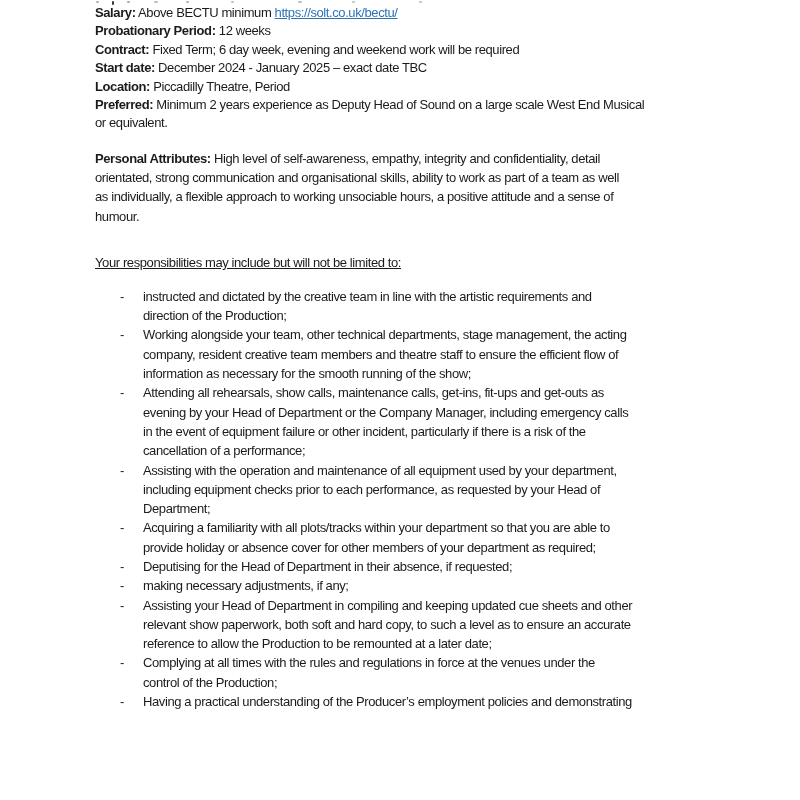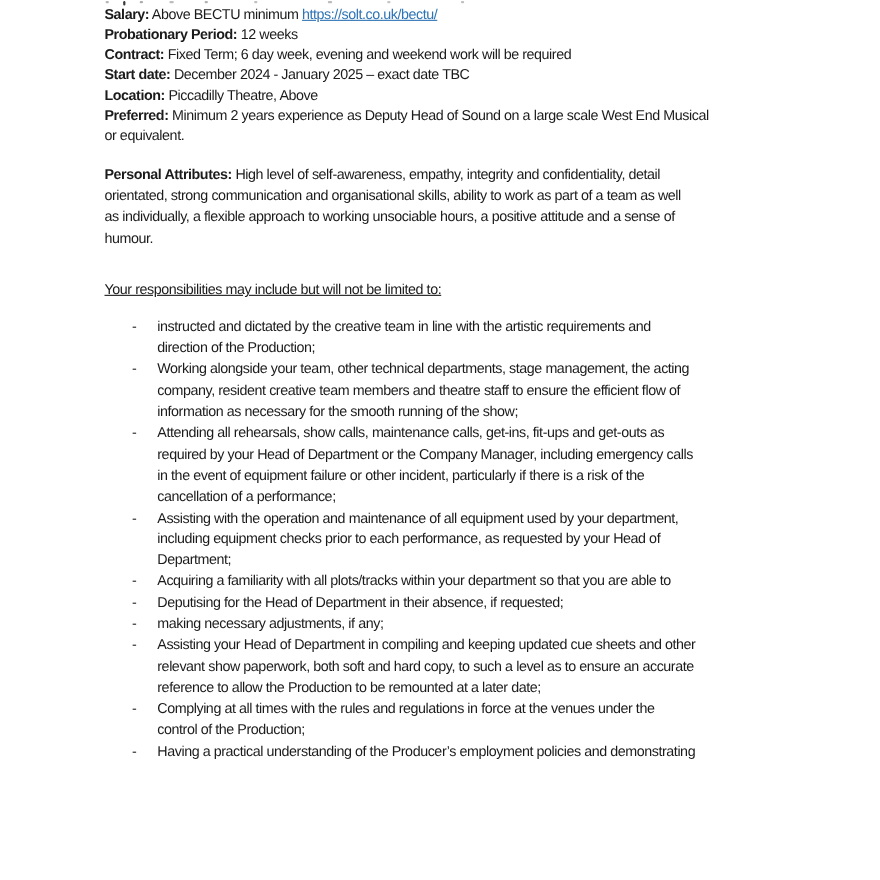--- a/index.html
+++ b/index.html
@@ -48,21 +48,21 @@
       <i></i>
   </div>
 
   <div class="content">
 
     <div class="hdr">
       <span class="ln"><b>Salary:</b> <span>Above BECTU minimum</span> <a class="link">https://solt.co.uk/bectu/</a></span>
       <span class="ln"><b>Probationary Period:</b> <span>12 weeks</span></span>
       <span class="ln"><b>Contract:</b> <span>Fixed Term; 6 day week, evening and weekend work will be required</span></span>
       <span class="ln"><b>Start date:</b> <span>December 2024 - January 2025 – exact date TBC</span></span>
-      <span class="ln"><b>Location:</b> <span>Piccadilly Theatre, Above</span></span>
+      <span class="ln"><b>Location:</b> <span>Piccadilly Theatre, Period</span></span>
       <span class="ln"><b>Preferred:</b> <span>Minimum 2 years experience as Deputy Head of Sound on a large scale West End Musical</span></span>
       <span class="ln">or equivalent.</span>
     </div>
 
     <p class="para">
       <span class="ln"><b>Personal Attributes:</b> <span>High level of self-awareness, empathy, integrity and confidentiality, detail</span></span>
       <span class="ln">orientated, strong communication and organisational skills, ability to work as part of a team as well</span>
       <span class="ln">as individually, a flexible approach to working unsociable hours, a positive attitude and a sense of</span>
       <span class="ln">humour.</span>
     </p>
@@ -76,31 +76,32 @@
         <span class="ln">instructed and dictated by the creative team in line with the artistic requirements and</span>
         <span class="ln">direction of the Production;</span>
       </li>
       <li>
         <span class="ln">Working alongside your team, other technical departments, stage management, the acting</span>
         <span class="ln">company, resident creative team members and theatre staff to ensure the efficient flow of</span>
         <span class="ln">information as necessary for the smooth running of the show;</span>
       </li>
       <li>
         <span class="ln">Attending all rehearsals, show calls, maintenance calls, get-ins, fit-ups and get-outs as</span>
-        <span class="ln">required by your Head of Department or the Company Manager, including emergency calls</span>
+        <span class="ln">evening by your Head of Department or the Company Manager, including emergency calls</span>
         <span class="ln">in the event of equipment failure or other incident, particularly if there is a risk of the</span>
         <span class="ln">cancellation of a performance;</span>
       </li>
       <li>
         <span class="ln">Assisting with the operation and maintenance of all equipment used by your department,</span>
         <span class="ln">including equipment checks prior to each performance, as requested by your Head of</span>
         <span class="ln">Department;</span>
       </li>
       <li>
         <span class="ln">Acquiring a familiarity with all plots/tracks within your department so that you are able to</span>
+        <span class="ln">provide holiday or absence cover for other members of your department as required;</span>
       </li>
       <li>
         <span class="ln">Deputising for the Head of Department in their absence, if requested;</span>
       </li>
       <li>
         <span class="ln">making necessary adjustments, if any;</span>
       </li>
       <li>
         <span class="ln">Assisting your Head of Department in compiling and keeping updated cue sheets and other</span>
         <span class="ln">relevant show paperwork, both soft and hard copy, to such a level as to ensure an accurate</span>

